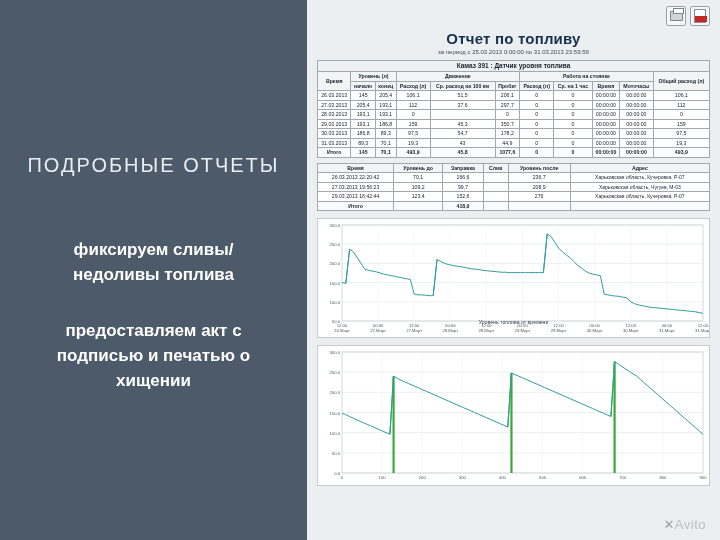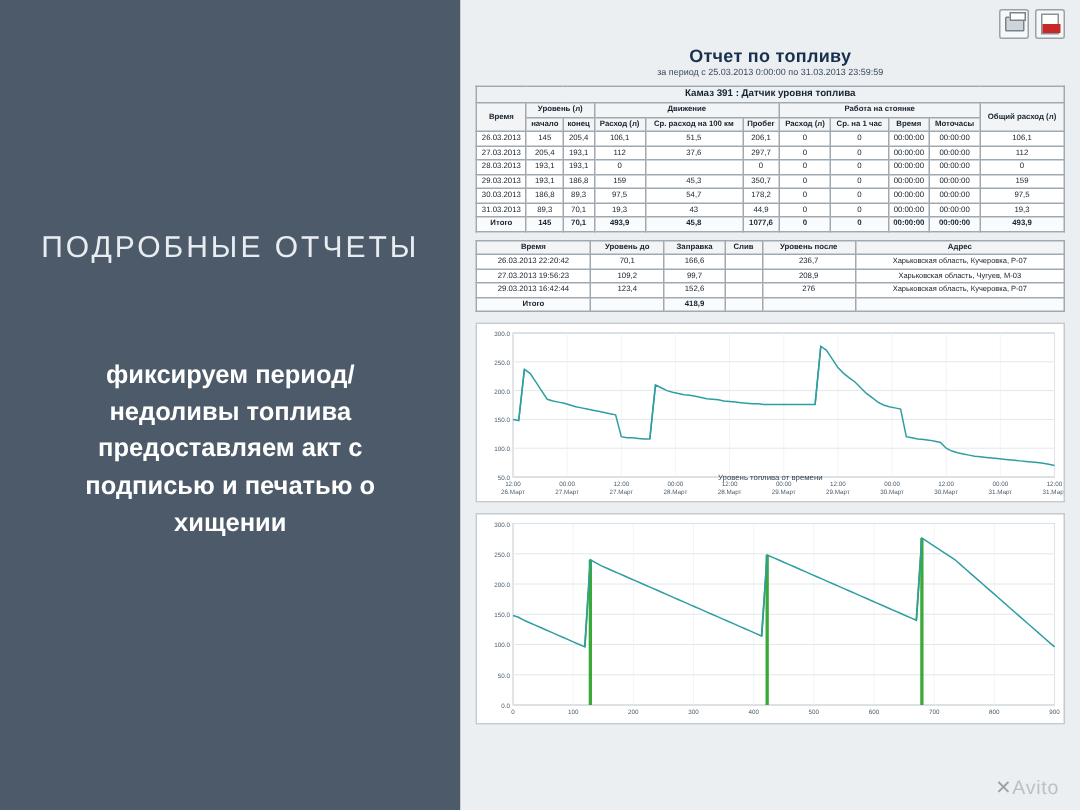--- a/index.html
+++ b/index.html
@@ -21,41 +21,41 @@
   .left-title {
     color:#e9edf1; font-size:20px; letter-spacing:2px; font-weight:400;
     text-align:center; line-height:1.5; text-transform:uppercase;
   }
   .left-sub1 {
     color:#ffffff; font-size:17px; font-weight:bold; text-align:center;
     line-height:1.45; margin-top:58px;
   }
   .left-sub2 {
     color:#ffffff; font-size:17px; font-weight:bold; text-align:center;
-    line-height:1.45; 
+    line-height:1.45; margin-top:32px;
   }
 
   
   .report {
     position:absolute; left:307px; top:0; width:413px; height:540px;
     background:#eceff1; padding:6px 10px 0 10px;
   }
   .toolbar { display:flex; justify-content:flex-end; gap:4px; height:22px; }
   .tool-btn {
     width:20px; height:20px; border:1px solid #9aa2a8; background:#f6f7f8;
     border-radius:2px; position:relative; display:flex; align-items:center;
     justify-content:center;
   }
   .printer { width:13px; height:10px; background:#cfd4d8; border:1px solid #7b838a; border-radius:1px; position:relative;}
   .printer:before{content:"";position:absolute;left:2px;top:-4px;width:9px;height:4px;background:#fff;border:1px solid #7b838a;}
   .pdf { width:12px; height:14px; background:#fff; border:1px solid #8a9096; position:relative;}
   .pdf:after{content:"";position:absolute;left:0;bottom:0;width:12px;height:6px;background:#c62828;}
 
   .doc-title {
-    text-align:center; font-size:12px; font-weight:bold; color:#18304f;
+    text-align:center; font-size:15px; font-weight:bold; color:#18304f;
     margin-top:2px; letter-spacing:.2px;
   }
   .doc-sub {
     text-align:center; font-size:6px; color:#3a4a5c; margin-top:2px;
   }
 
   table.rep {
     width:100%; border-collapse:collapse; margin-top:5px; background:#fff;
     font-size:5.2px; color:#16222e;
   }
@@ -90,21 +90,21 @@
 </style>
 </head>
 <body>
 
 <div class="page">
 
   <div class="left-panel">
     <div class="left-title">
       <div>ПОДРОБНЫЕ ОТЧЕТЫ</div>
     </div>
-    <div class="left-sub1" style="white-space:pre-line">фиксируем период/
+    <div class="left-sub1" style="white-space:pre-line">фиксируем сливы/
 недоливы топлива</div>
     <div class="left-sub2" style="white-space:pre-line">предоставляем акт с
 подписью и печатью о
 хищении</div>
   </div>
 
   <div class="report">
 
     <div class="toolbar">
       <div class="tool-btn">

